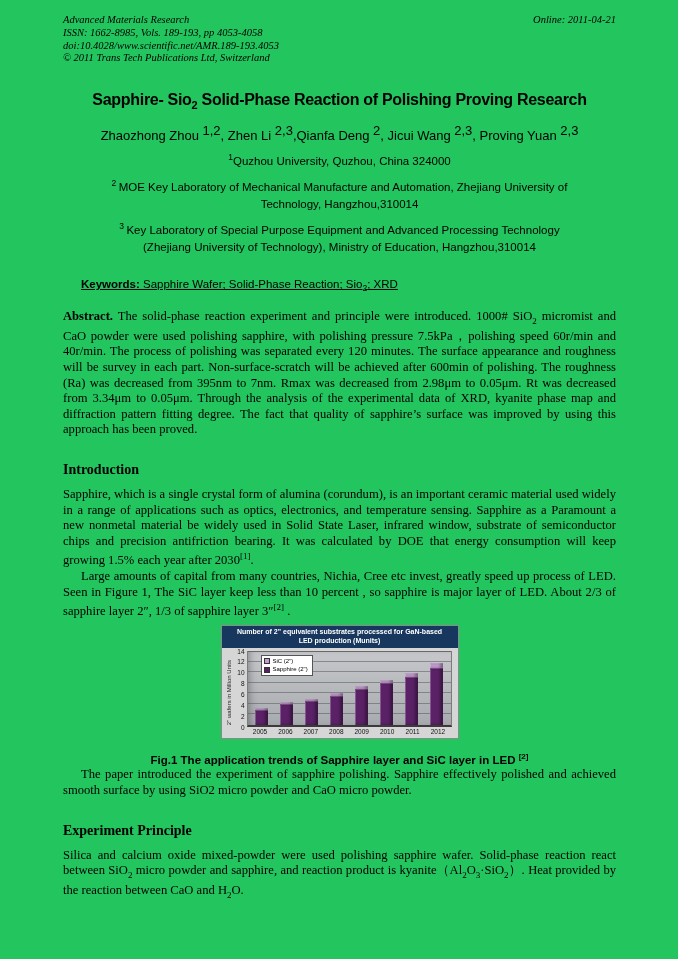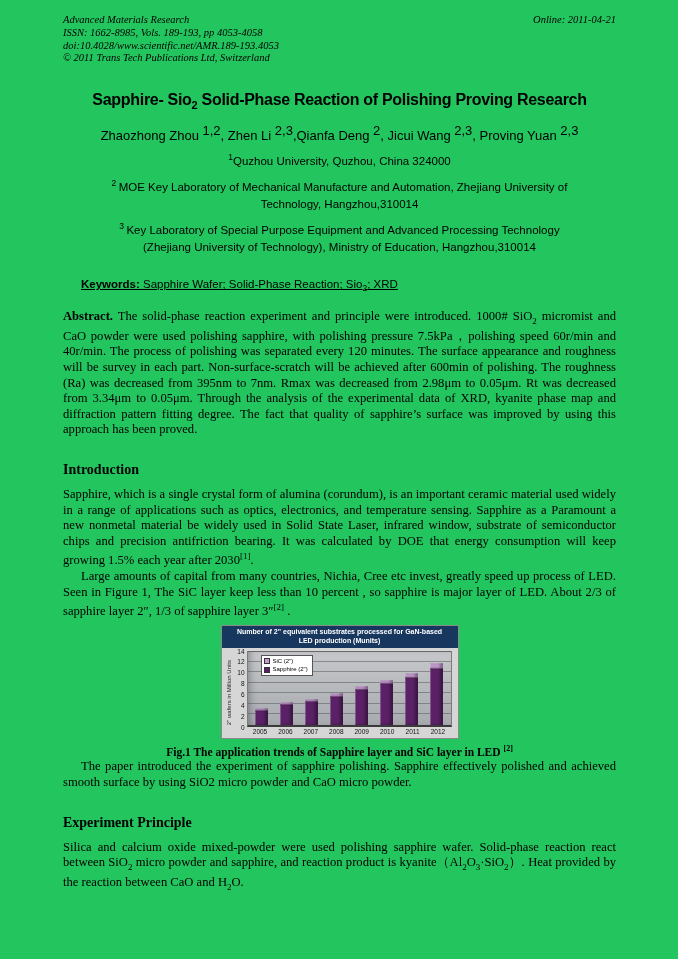--- a/index.html
+++ b/index.html
@@ -99,22 +99,22 @@
   }
   .leg-row { display: flex; align-items: center; white-space: nowrap; }
   .swatch { display: inline-block; width: 6px; height: 6px; margin-right: 3px; border: 1px solid #333; }
   .fig-xlabels {
     display: flex; justify-content: space-between; padding: 1px 4px 0;
     font-size: 6.5px; color: #111;
   }
   .xlabel { width: 19px; text-align: center; }
 
   .caption {
-    font-family: Liberation Serif, serif; font-size: 11.5px; font-weight: bold;
-    text-align: center; margin-top: 5px;
+    font-family: Liberation Sans, sans-serif; font-size: 11.5px; font-weight: bold;
+    text-align: center; margin-top: 13px;
   }
   .caption sup { font-size: 8px; }
 </style>
 </head>
 <body>
 
 <div class="page">
   <div class="content">
 
     <div class="hdr">

